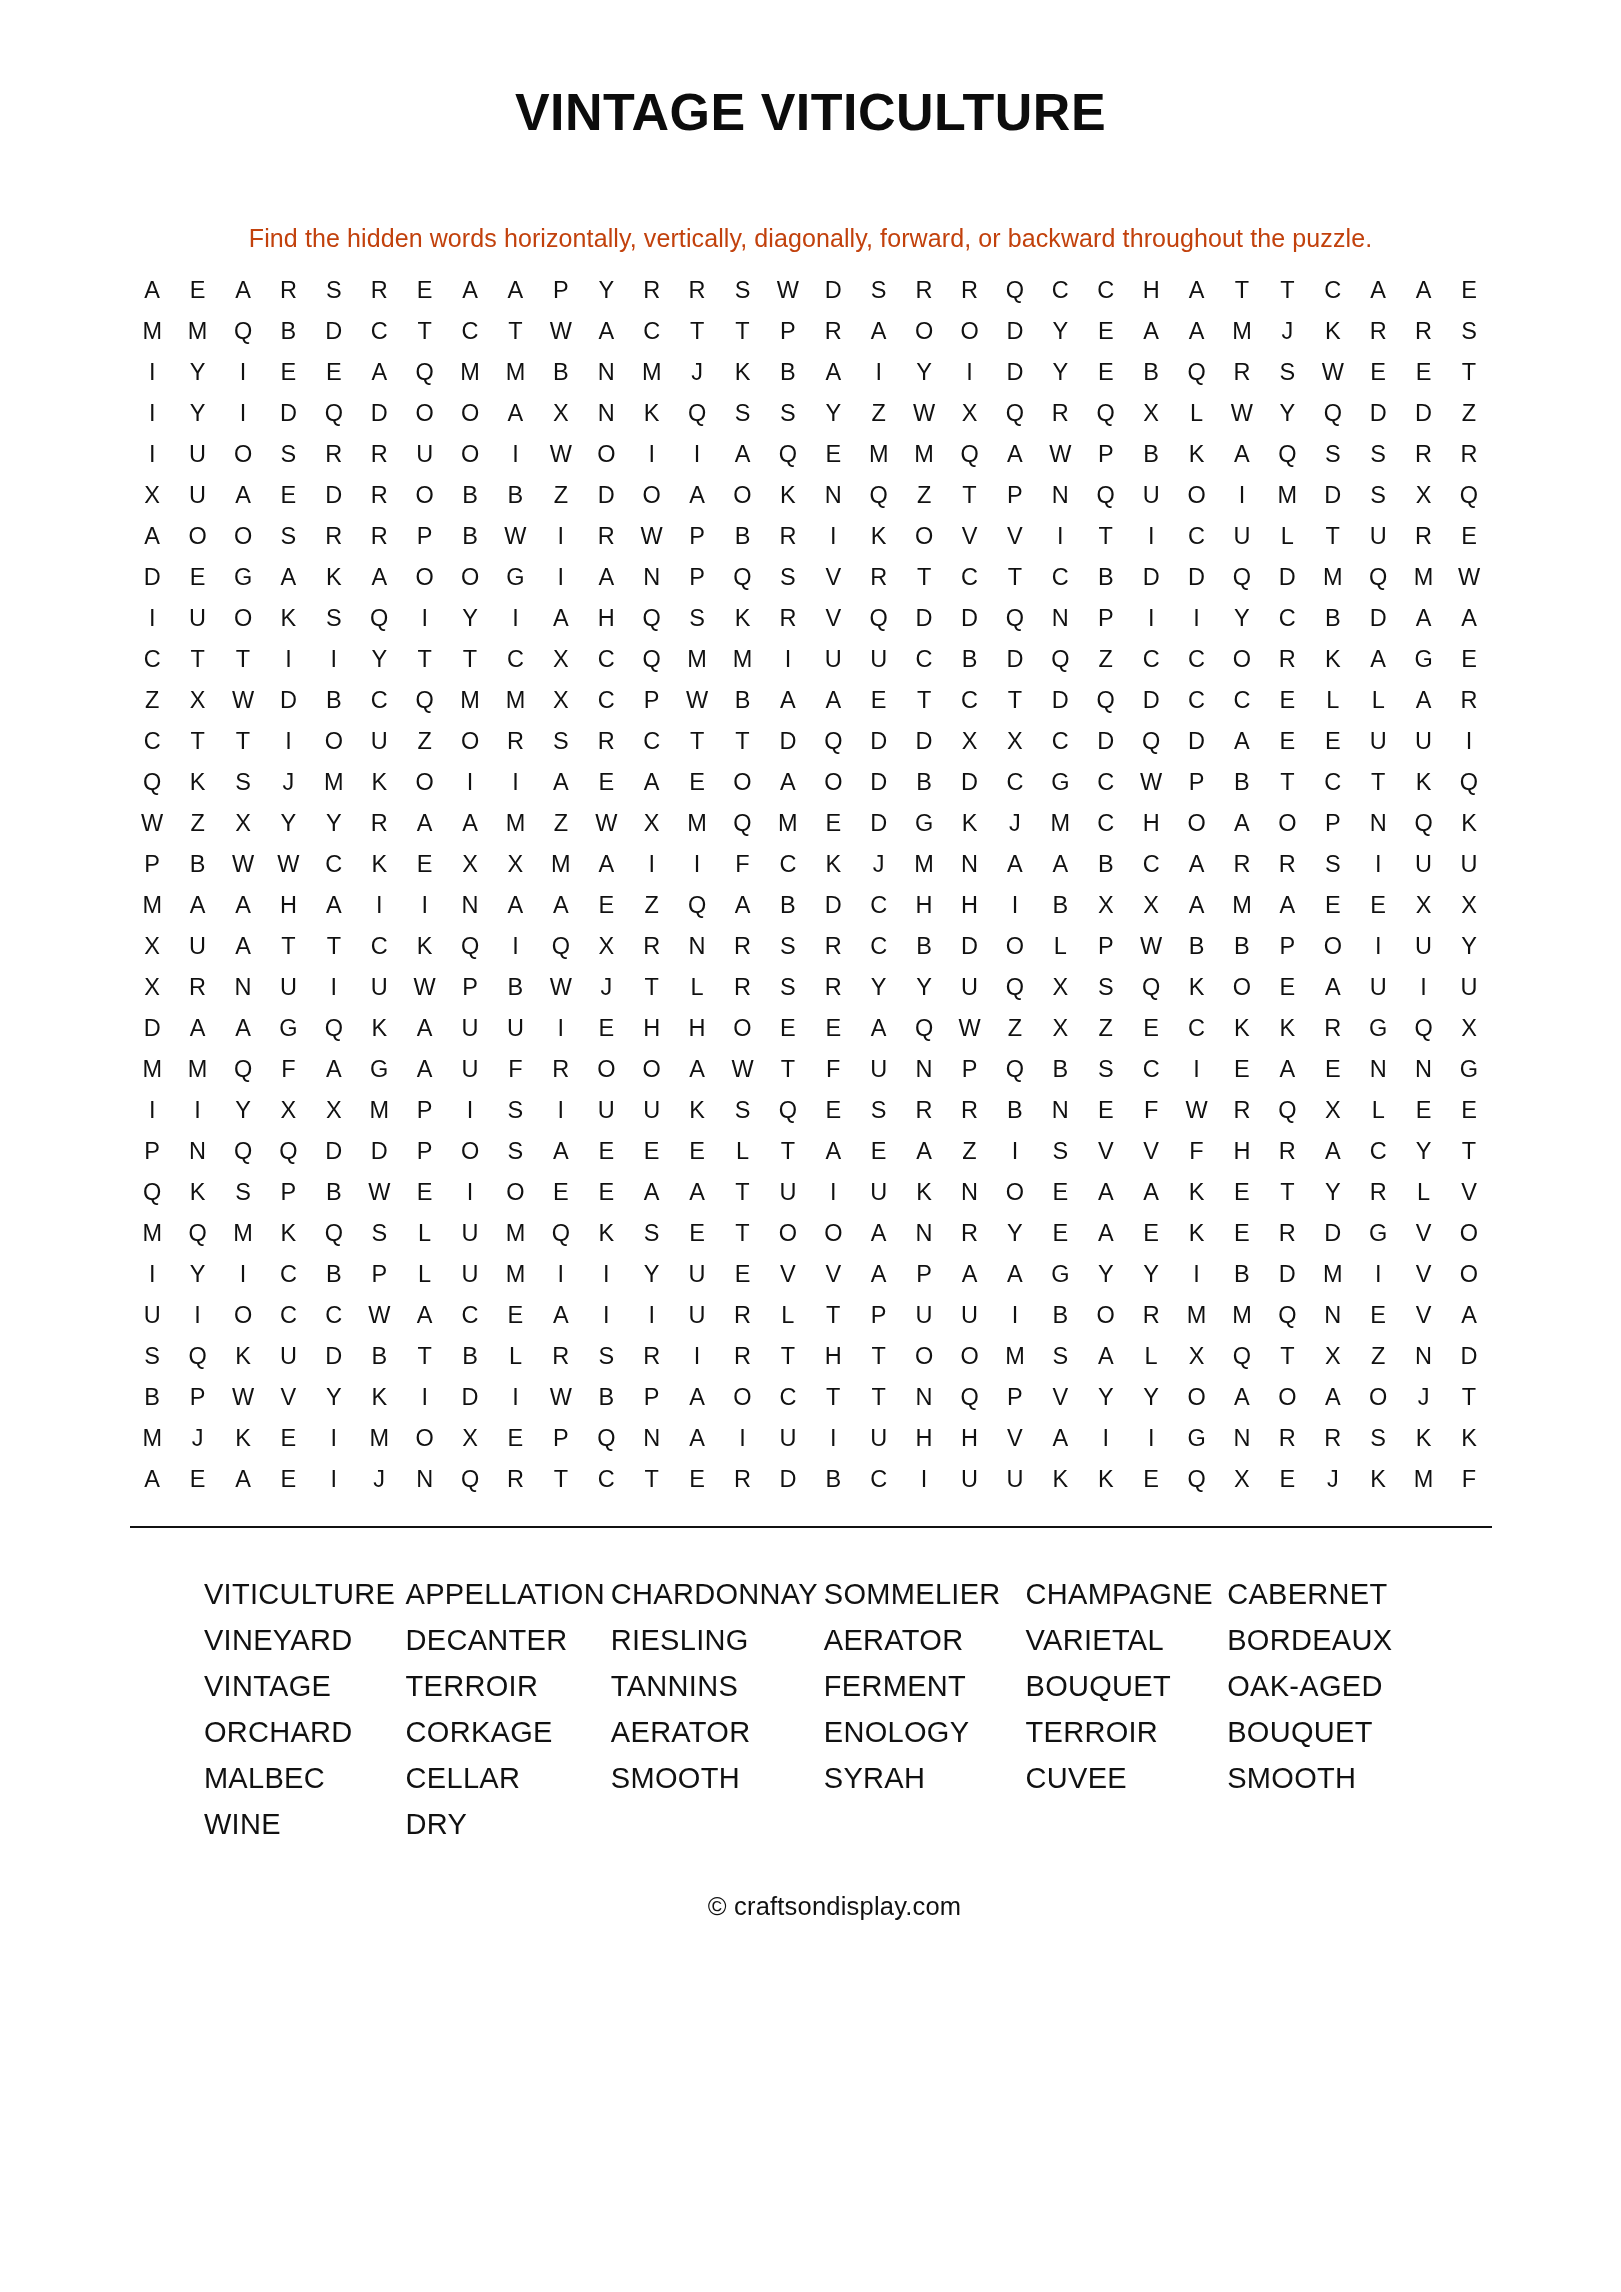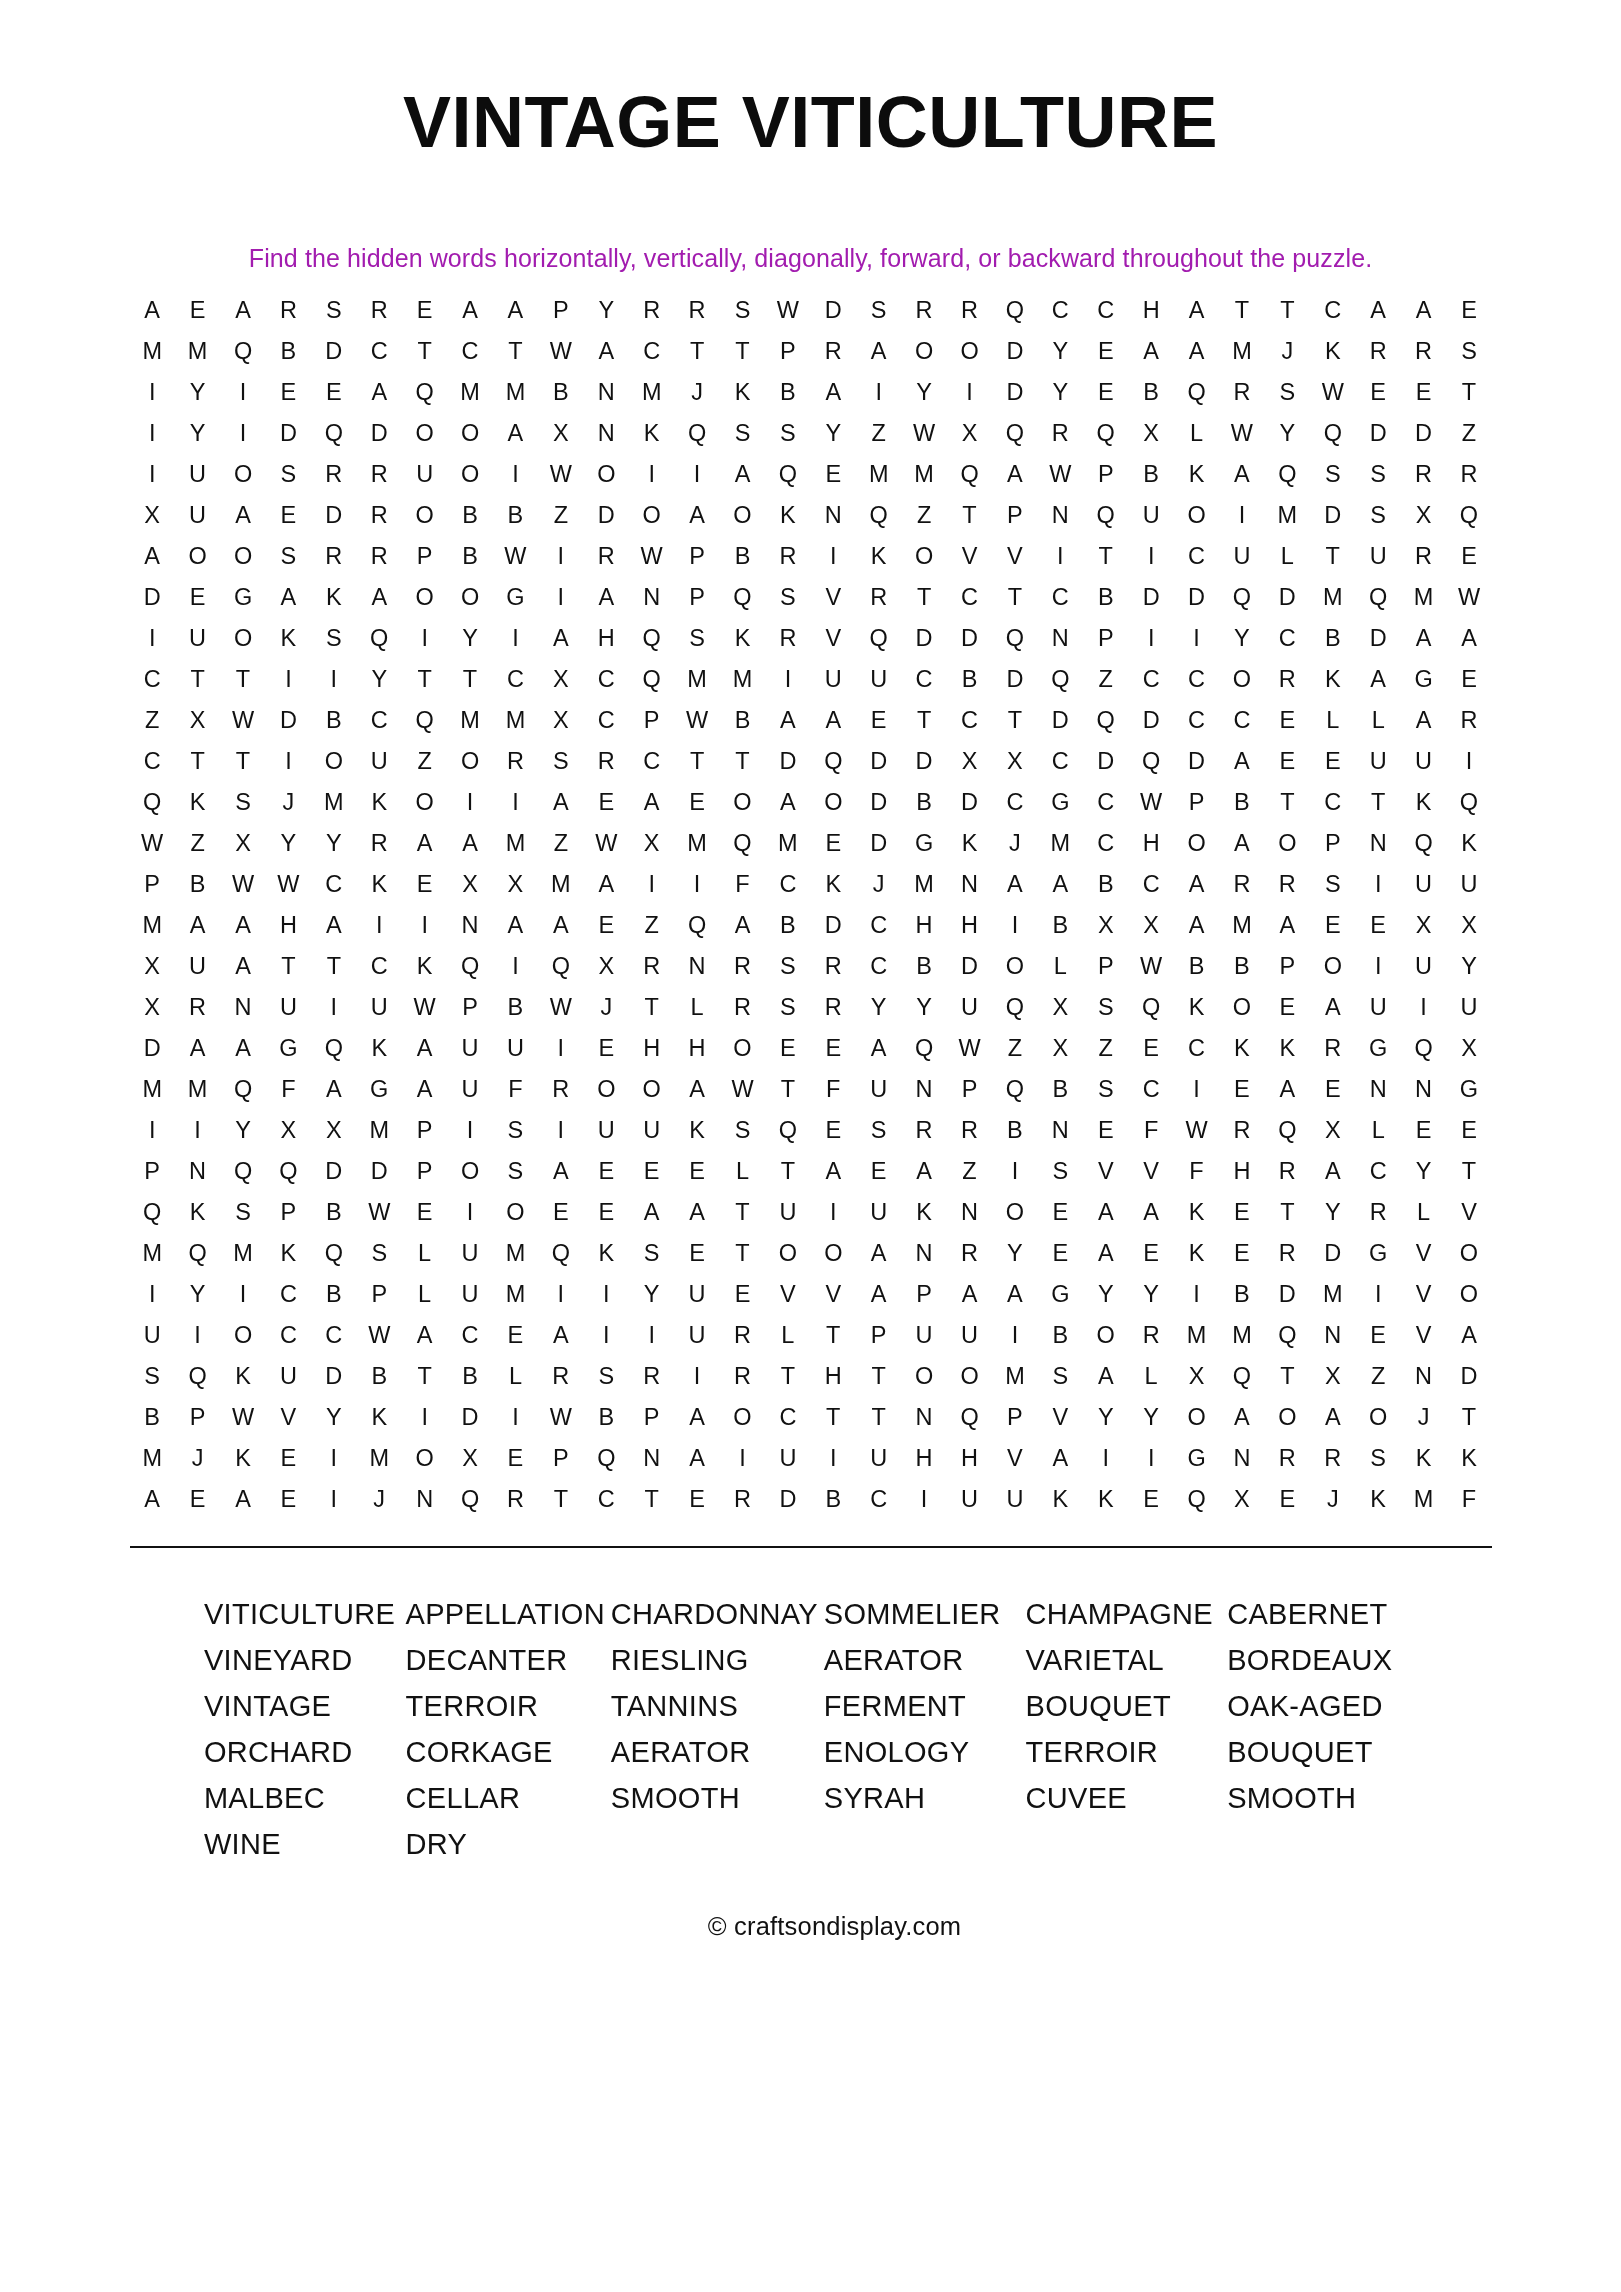--- a/index.html
+++ b/index.html
@@ -17,33 +17,33 @@
   }
   .page {
     width: 1621px;
     height: 2293px;
     box-sizing: border-box;
     padding: 0;
     position: relative;
   }
   .title {
     text-align: center;
-    font-size: 72px;
+    font-size: 52px;
     font-weight: 800;
     letter-spacing: 0.5px;
     margin-top: 86px;
     margin-bottom: 0;
     line-height: 1;
     color: #0c0c0c;
   }
   .instructions {
     text-align: center;
     font-size: 25px;
     font-weight: 400;
-    color: #a21caf;
+    color: #c2410c;
     margin-top: 86px;
     margin-bottom: 0;
     letter-spacing: 0.1px;
   }
   .grid {
     margin: 17.6px auto 0 auto;
     width: 1362px;
     display: flex;
     flex-direction: column;
   }

